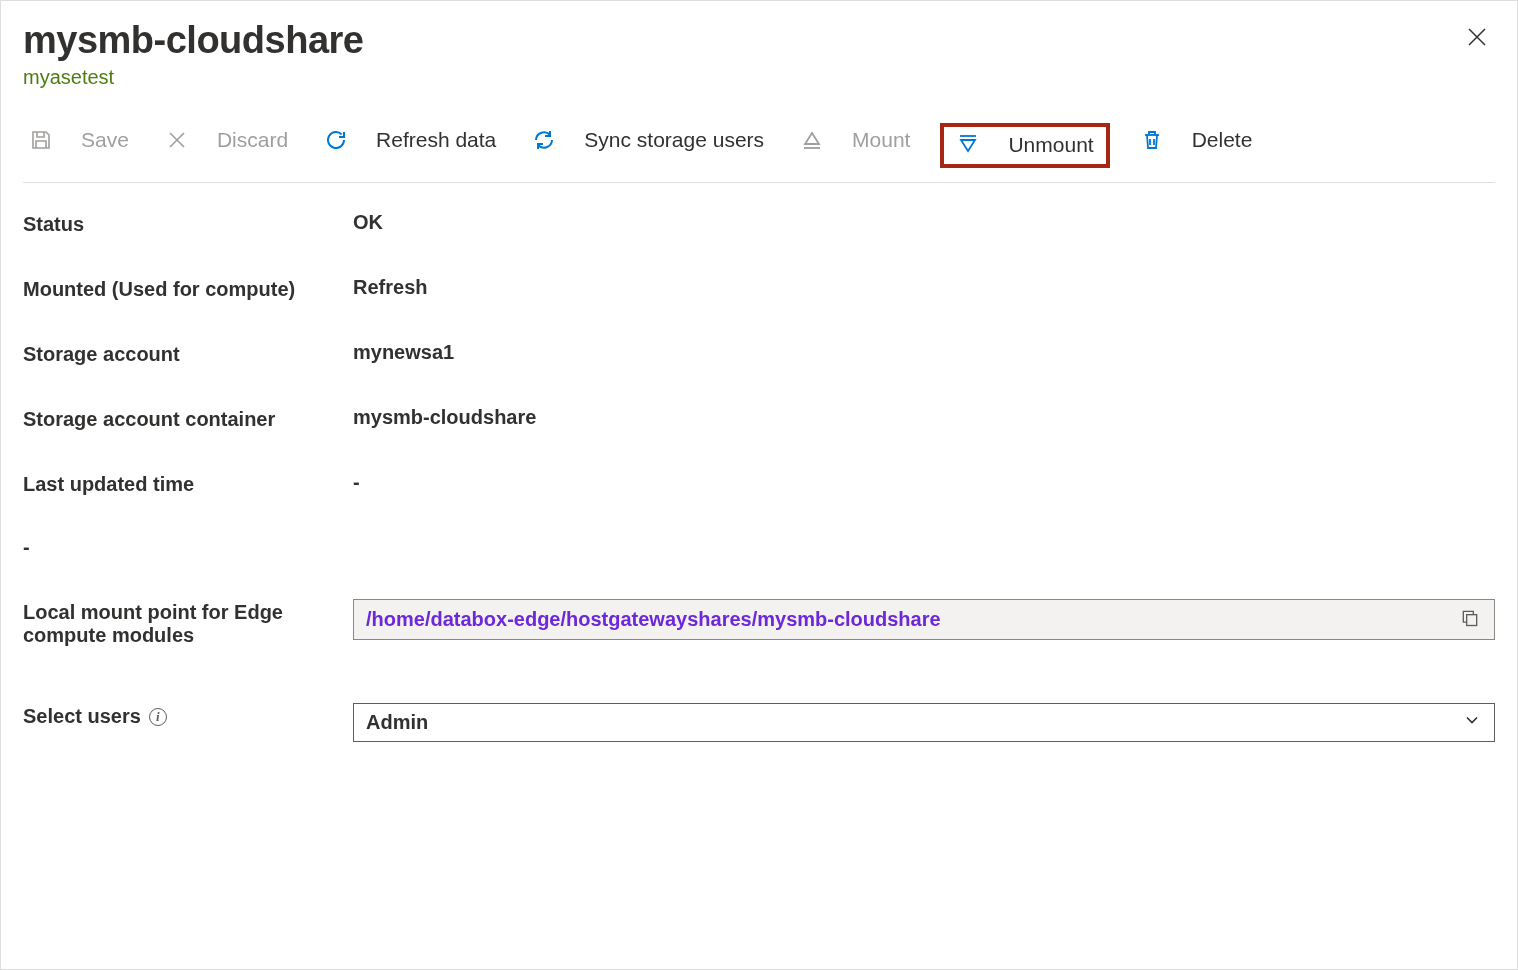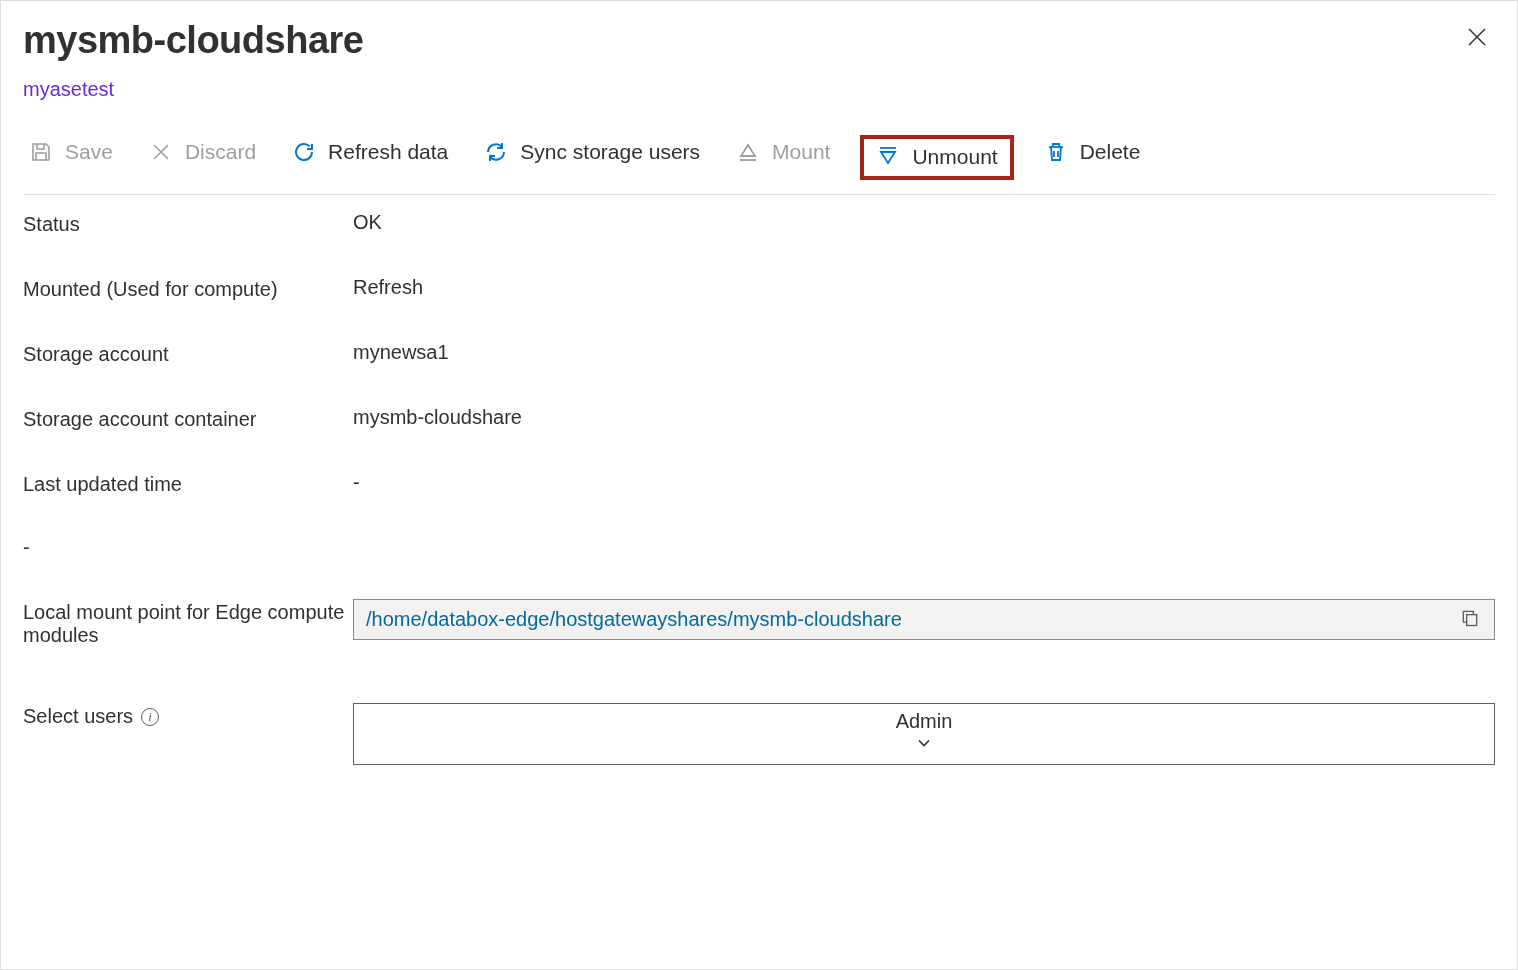--- a/index.html
+++ b/index.html
@@ -9,54 +9,54 @@
       background: #fff;
       padding: 18px 22px;
       font-size: 20px;
       border: 1px solid #ddd;
       width: 1518px;
       height: 970px;
     }
     .header { display: flex; justify-content: space-between; align-items: flex-start; }
     .title-block { }
     h1.title { font-size: 38px; font-weight: 600; letter-spacing: -0.5px; }
-    .subtitle { font-size: 20px; color: #6d28d9; margin-top: 16px; }
+    .subtitle { font-size: 20px; color: #4d7c0f; margin-top: 4px; }
     .close-btn {
       background: none; border: none; cursor: pointer; padding: 6px;
       color: #323130;
     }
     .close-btn svg { width: 26px; height: 26px; stroke: currentColor; }
 
     .toolbar {
       display: flex;
       align-items: center;
       gap: 24px;
       margin-top: 22px;
       padding-bottom: 14px;
       border-bottom: 1px solid #e1dfdd;
     }
     .tb-btn {
       display: inline-flex;
       align-items: center;
-      gap: 12px;
+      gap: 28px;
       background: none;
       border: none;
       font-size: 21px;
       cursor: pointer;
       padding: 4px 6px;
       color: #323130;
     }
     .tb-btn.disabled { color: #a19f9d; cursor: default; }
     .tb-icon { width: 24px; height: 24px; display: inline-flex; align-items: center; justify-content: center; }
     .tb-icon svg { width: 24px; height: 24px; }
     .tb-icon.blue { color: #0078d4; }
     .tb-icon.gray { color: #a19f9d; }
     .highlight-box { border: 4px solid #a52614; padding: 2px 6px; margin-top: 12px; }
 
-    .content { margin-top: 16px; }
+    .content { margin-top: 28px; font-weight: bold; }
     .row { display: flex; align-items: flex-start; margin-bottom: 40px; }
     .row:last-child { margin-bottom: 0; }
     .label-col {
       width: 330px;
       flex-shrink: 0;
       font-size: 20px;
       color: #323130;
       display: flex;
       align-items: center;
       gap: 8px;
@@ -64,36 +64,35 @@
     }
     .value-col { flex: 1; font-size: 20px; color: #323130; }
     .readonly-box {
       display: flex;
       align-items: center;
       justify-content: space-between;
       background: #f3f2f1;
       border: 1px solid #8a8886;
       padding: 6px 12px;
       font-size: 20px;
-      color: #0369a1;
+      color: #6d28d9;
       width: 100%;
     }
     .readonly-box .copy-btn { background: none; border: none; cursor: pointer; color: #605e5c; padding: 2px; }
     .readonly-box .copy-btn svg { width: 20px; height: 20px; }
     .select-box {
       display: flex;
       align-items: center;
       justify-content: space-between;
       background: #fff;
       border: 1px solid #605e5c;
       padding: 6px 12px;
       font-size: 20px;
       width: 100%;
       cursor: pointer;
-      flex-direction: column;
     }
     .select-box svg { width: 20px; height: 20px; }
     .info-icon {
       width: 18px; height: 18px; border: 1px solid #605e5c; border-radius: 50%;
       display: inline-flex; align-items: center; justify-content: center;
       font-size: 13px; font-style: italic; color: #605e5c;
       font-family: Georgia, serif;
     }
     .row.mount-row { margin-bottom: 56px; }
   </style>

